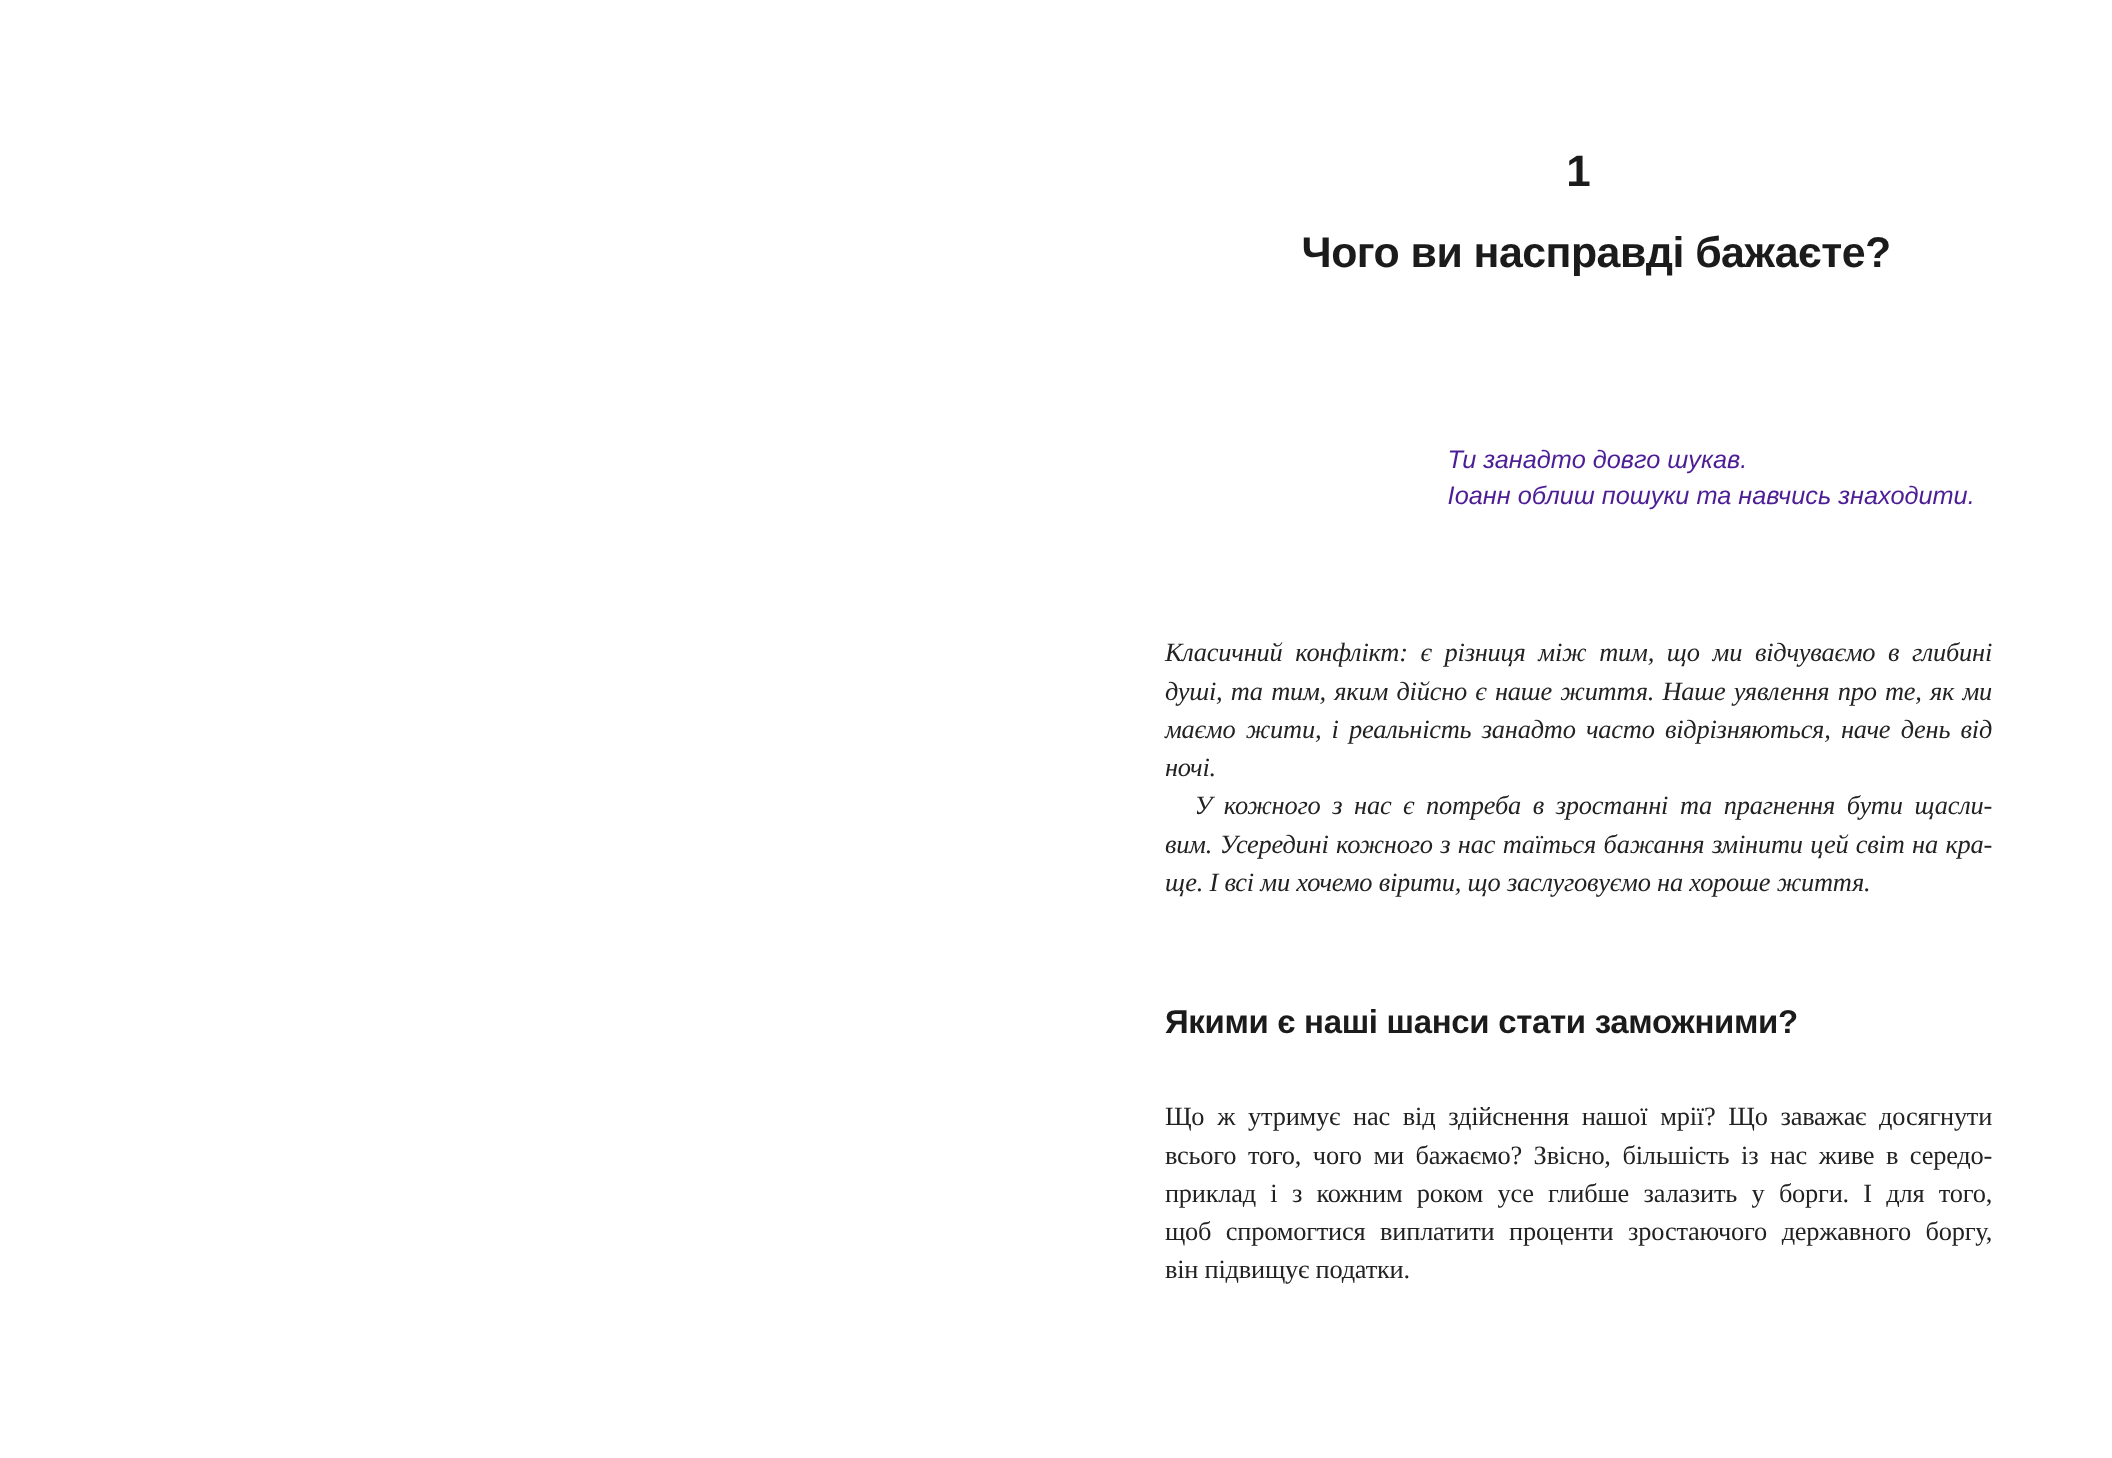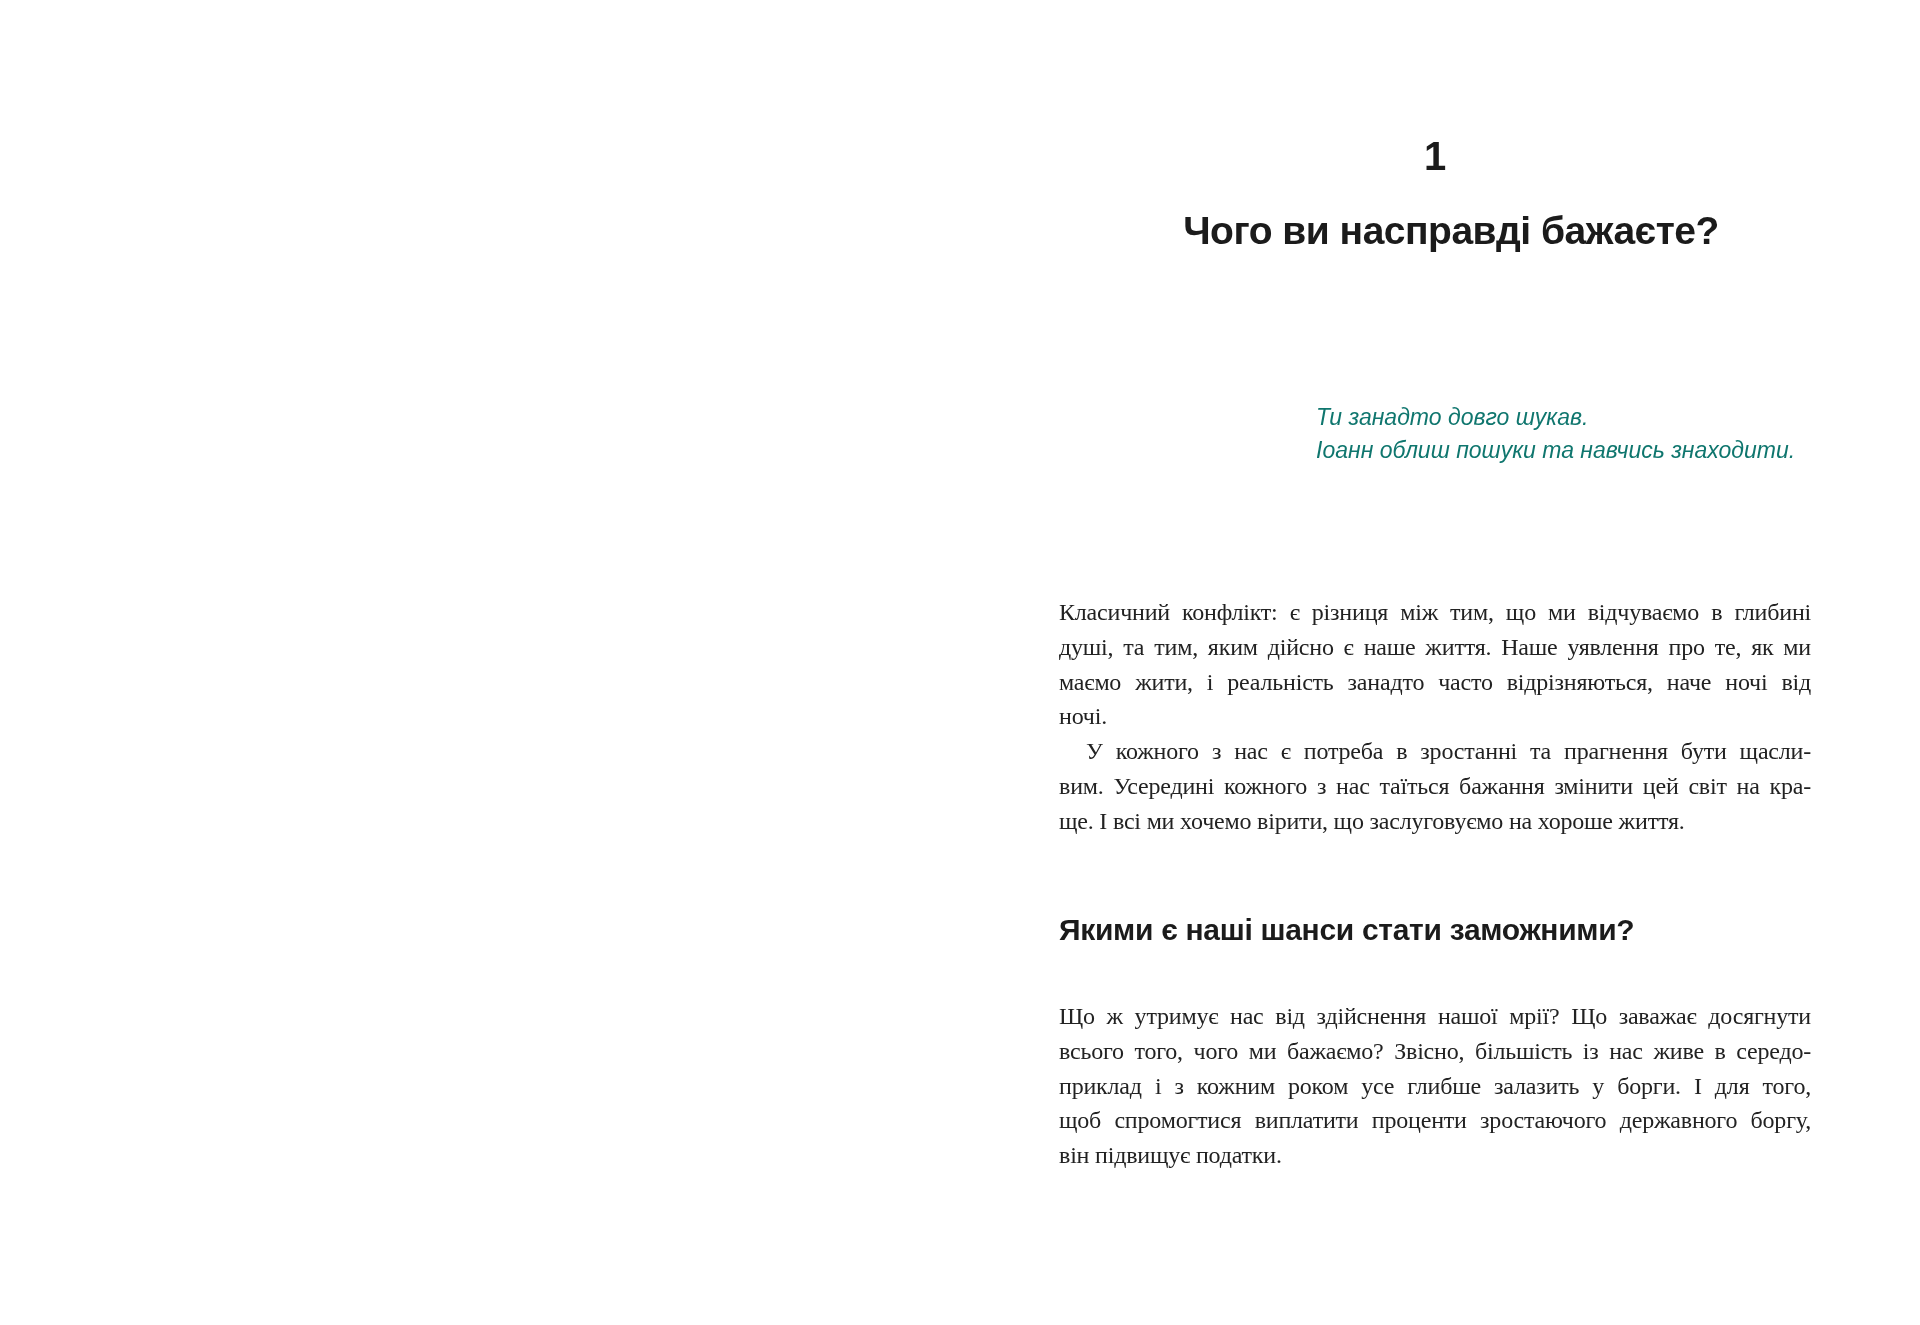--- a/index.html
+++ b/index.html
@@ -25,36 +25,36 @@
     position: absolute; left: 1059px; width: 752px; top: 192px;
     margin: 16px;
     text-align: center;
     font: 700 39px/1.2 "Liberation Sans", sans-serif;
     letter-spacing: -0.5px;
     color: #1b1b1b;
   }
   .epigraph {
     position: absolute; left: 1059px; width: 752px; top: 401px;
     font: italic 23px/33px "Liberation Sans", sans-serif;
-    color: #0f766e;
+    color: #4c1d95;
   }
   .ep-lines { padding-left: 257px; }
   .epigraph .line {
     text-align: left; text-align-last: auto; white-space: normal;
     padding: 0;
   }
   .ep-attr { margin-top: 9px; text-align: right; }
 
   .bodyblock {
     position: absolute; left: 1059px; width: 752px;
     font: 24px/34.8px "Liberation Serif", serif;
     letter-spacing: -0.2px;
     color: #222222;
   }
-  .bb1 { top: 595px; }
+  .bb1 { top: 577px; font-style: italic; }
   .bb2 { top: 999px; font-family: Liberation Serif, serif; }
   .line {
     text-align: justify;
     text-align-last: justify;
   }
   .line.last { text-align-last: left; }
   .para.indent .line:first-child { padding-left: 27px; }
 
   .subheading {
     position: absolute; left: 1059px; width: 752px; top: 911px;
@@ -76,21 +76,21 @@
     <div class="ep-lines">
         <div class="line">Ти занадто довго шукав.</div>
         <div class="line last">Іоанн облиш пошуки та навчись знаходити.</div>
       </div>
   </div>
 
   <div class="bodyblock bb1">
     <div class="para">
         <div class="line">Класичний конфлікт: є різниця між тим, що ми відчуваємо в глибині</div>
         <div class="line">душі, та тим, яким дійсно є наше життя. Наше уявлення про те, як ми</div>
-        <div class="line">маємо жити, і реальність занадто часто відрізняються, наче ночі від</div>
+        <div class="line">маємо жити, і реальність занадто часто відрізняються, наче день від</div>
         <div class="line last">ночі.</div>
       </div>
     <div class="para indent">
         <div class="line">У кожного з нас є потреба в зростанні та прагнення бути щасли-</div>
         <div class="line">вим. Усередині кожного з нас таїться бажання змінити цей світ на кра-</div>
         <div class="line last">ще. І всі ми хочемо вірити, що заслуговуємо на хороше життя.</div>
       </div>
   </div>
 
   <h2 class="subheading">Якими є наші шанси стати заможними?</h2>

